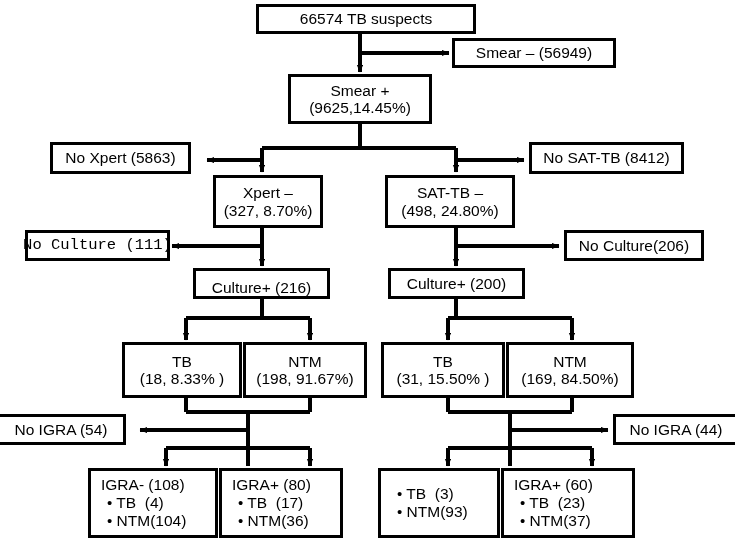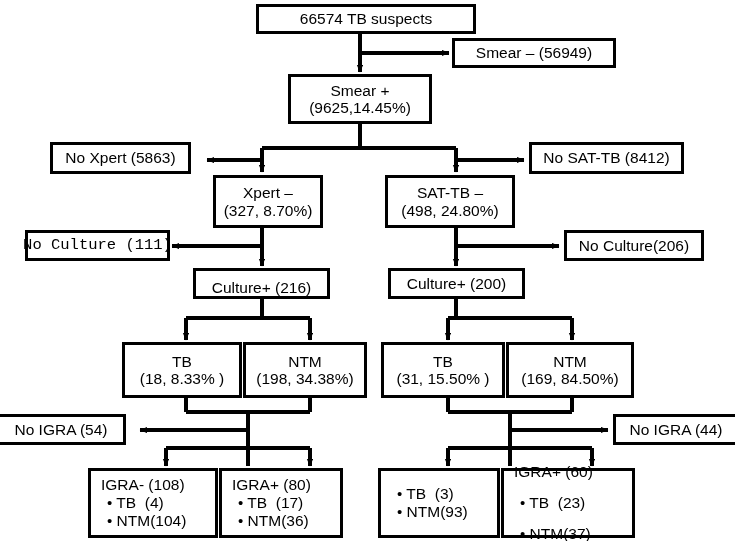--- a/index.html
+++ b/index.html
@@ -167,21 +167,21 @@
     <span class="ln">No Culture(206)</span>
   </div>
 
   <div class="node" style="left:122px;  top:342px; width:120px; height:56px;">
     <span class="ln">TB</span>
     <span class="ln">(18, 8.33% )</span>
   </div>
 
   <div class="node" style="left:243px;  top:342px; width:124px; height:56px;">
     <span class="ln">NTM</span>
-    <span class="ln">(198, 34.38%)</span>
+    <span class="ln">(198, 91.67%)</span>
   </div>
 
   <div class="node" style="left:381px;  top:342px; width:124px; height:56px;">
     <span class="ln">TB</span>
     <span class="ln">(31, 15.50% )</span>
   </div>
 
   <div class="node" style="left:506px;  top:342px; width:128px; height:56px;">
     <span class="ln">NTM</span>
     <span class="ln">(169, 84.50%)</span>
@@ -205,19 +205,19 @@
     <span class="hdr">IGRA+ (80)</span>
     <span class="li"><span class="bullet">•</span> <span>TB  (17)</span></span>
     <span class="li"><span class="bullet">•</span> <span>NTM(36)</span></span>
   </div>
 
   <div class="node listbox" style="left:378px; top:468px; width:122px; height:70px;">
     <span class="li"><span class="bullet">•</span> <span>TB  (3)</span></span>
     <span class="li"><span class="bullet">•</span> <span>NTM(93)</span></span>
   </div>
 
-  <div class="node listbox" style="left:501px; top:468px; width:134px; height:70px;gap:13px;">
+  <div class="node listbox" style="left:501px; top:468px; width:134px; height:70px;">
     <span class="hdr">IGRA+ (60)</span>
     <span class="li"><span class="bullet">•</span> <span>TB  (23)</span></span>
     <span class="li"><span class="bullet">•</span> <span>NTM(37)</span></span>
   </div>
 
 </div>
 
 </body></html>

